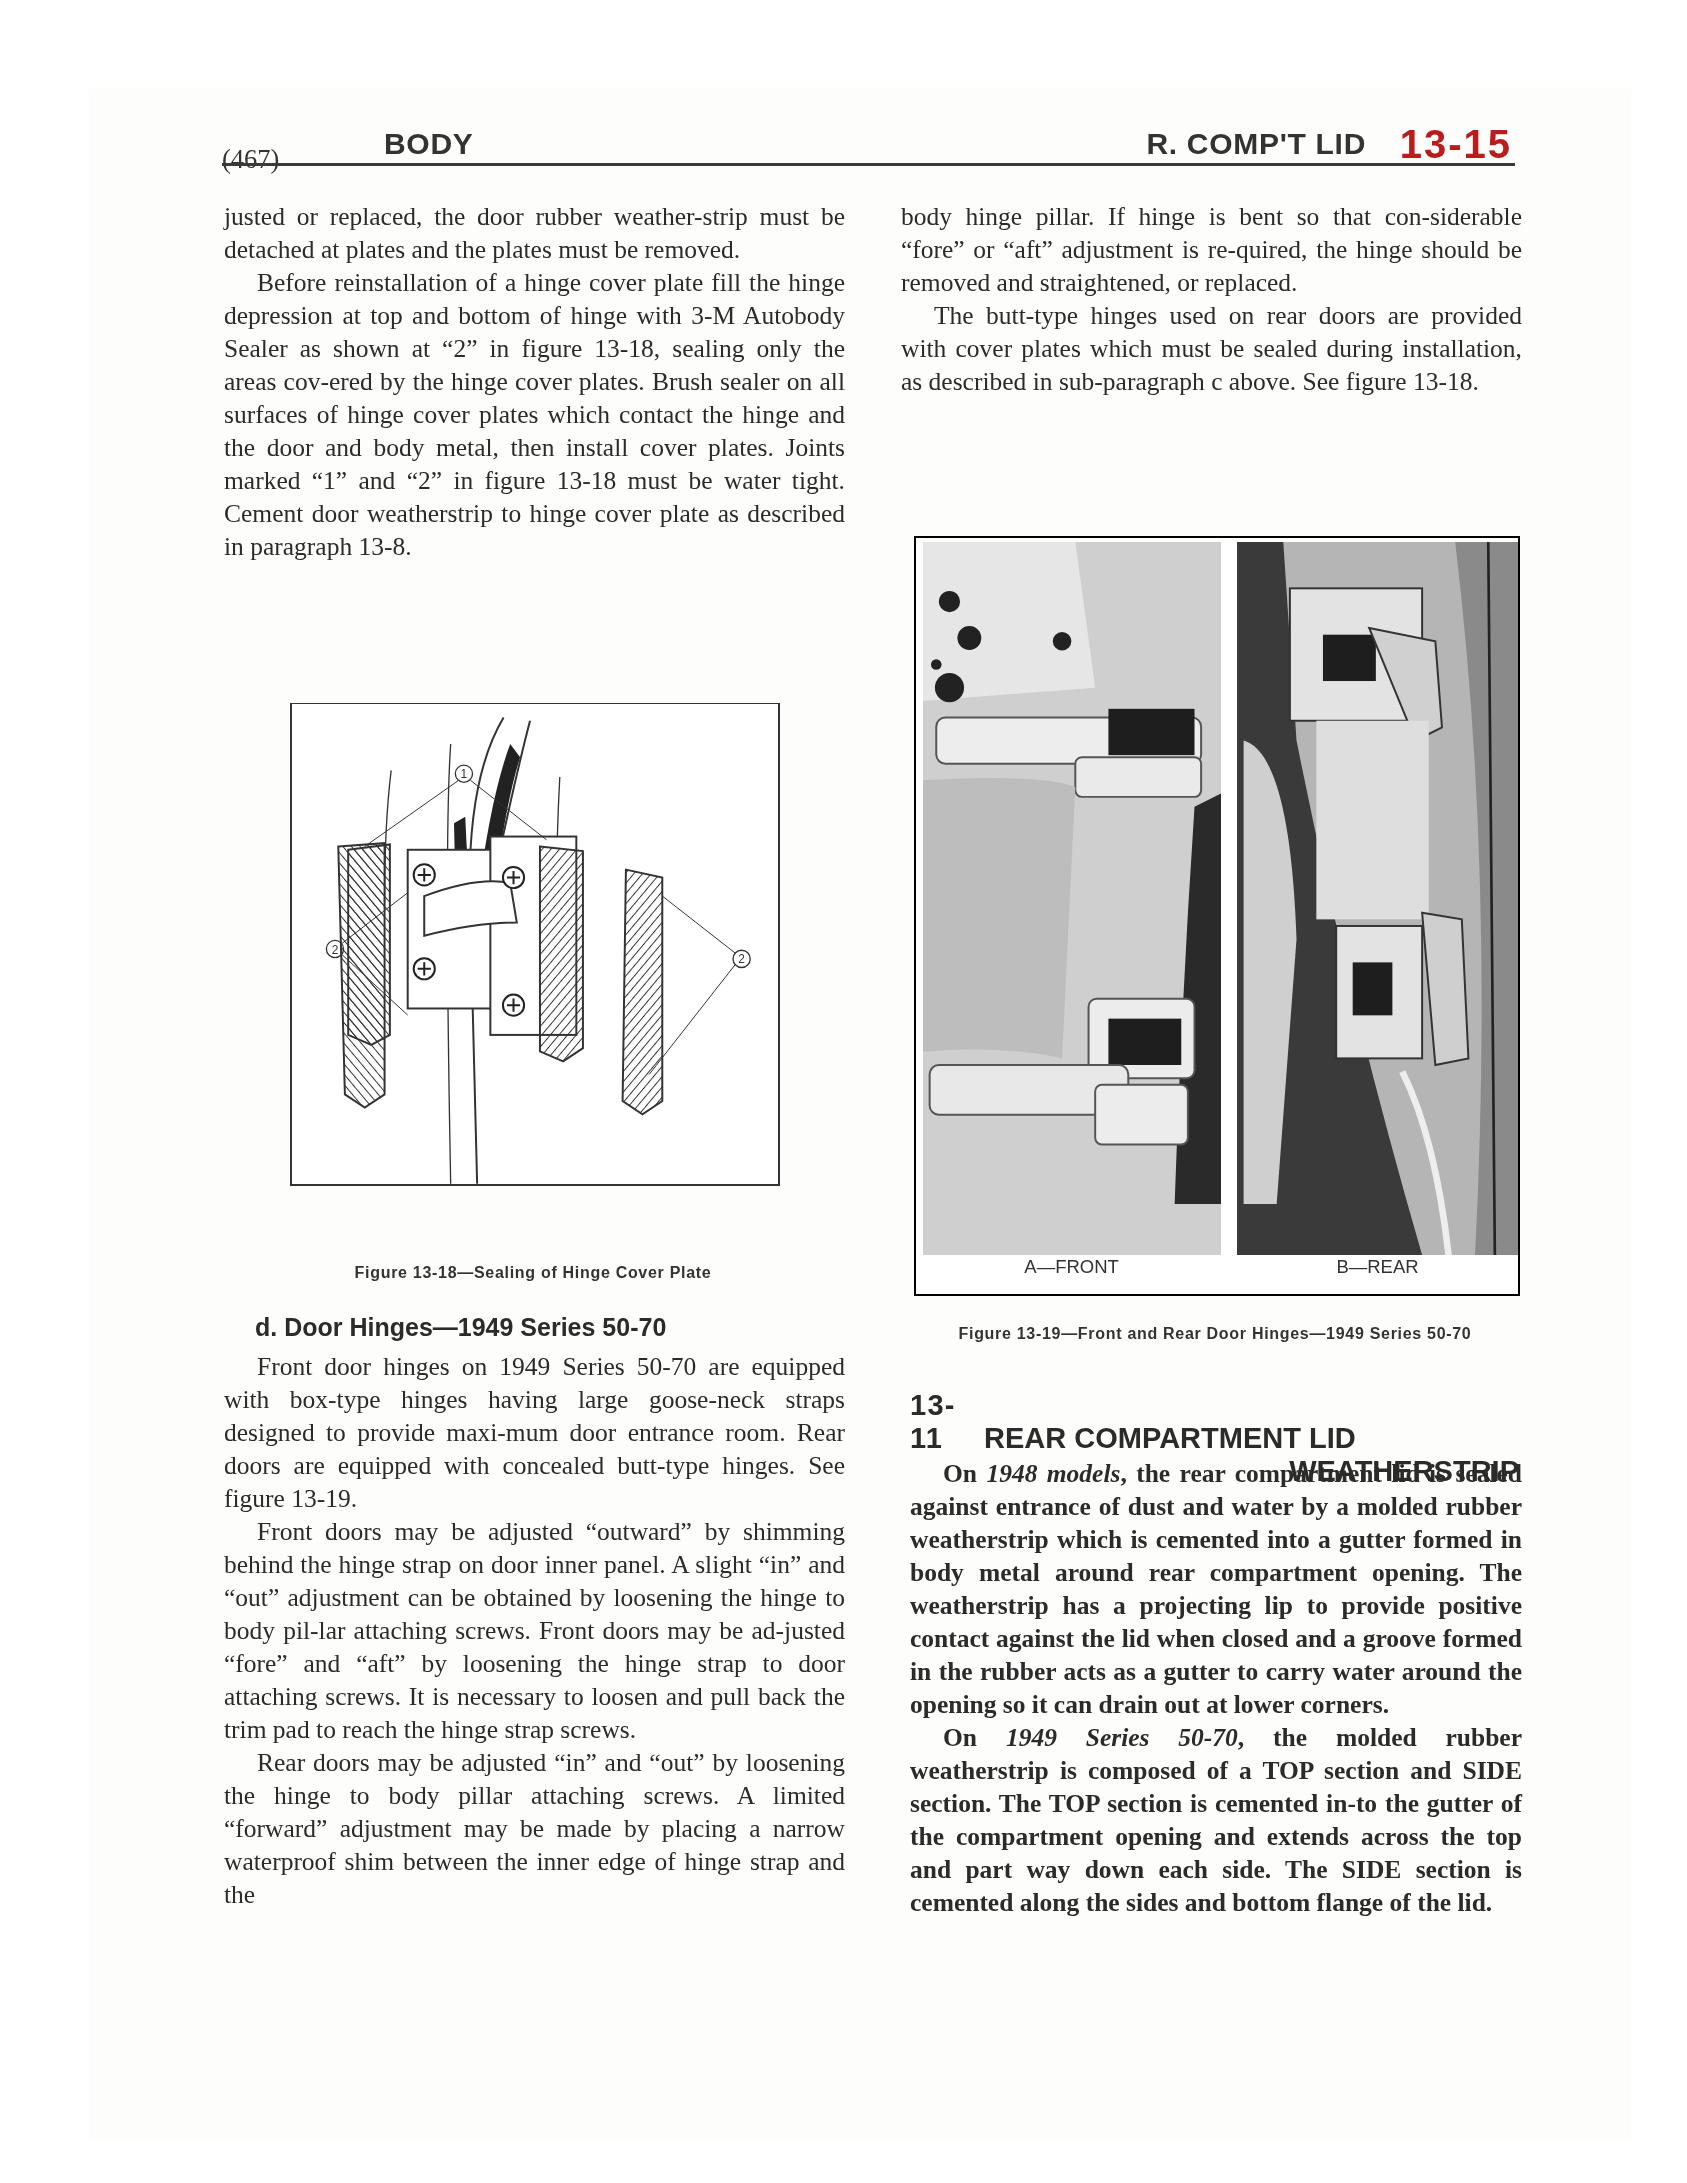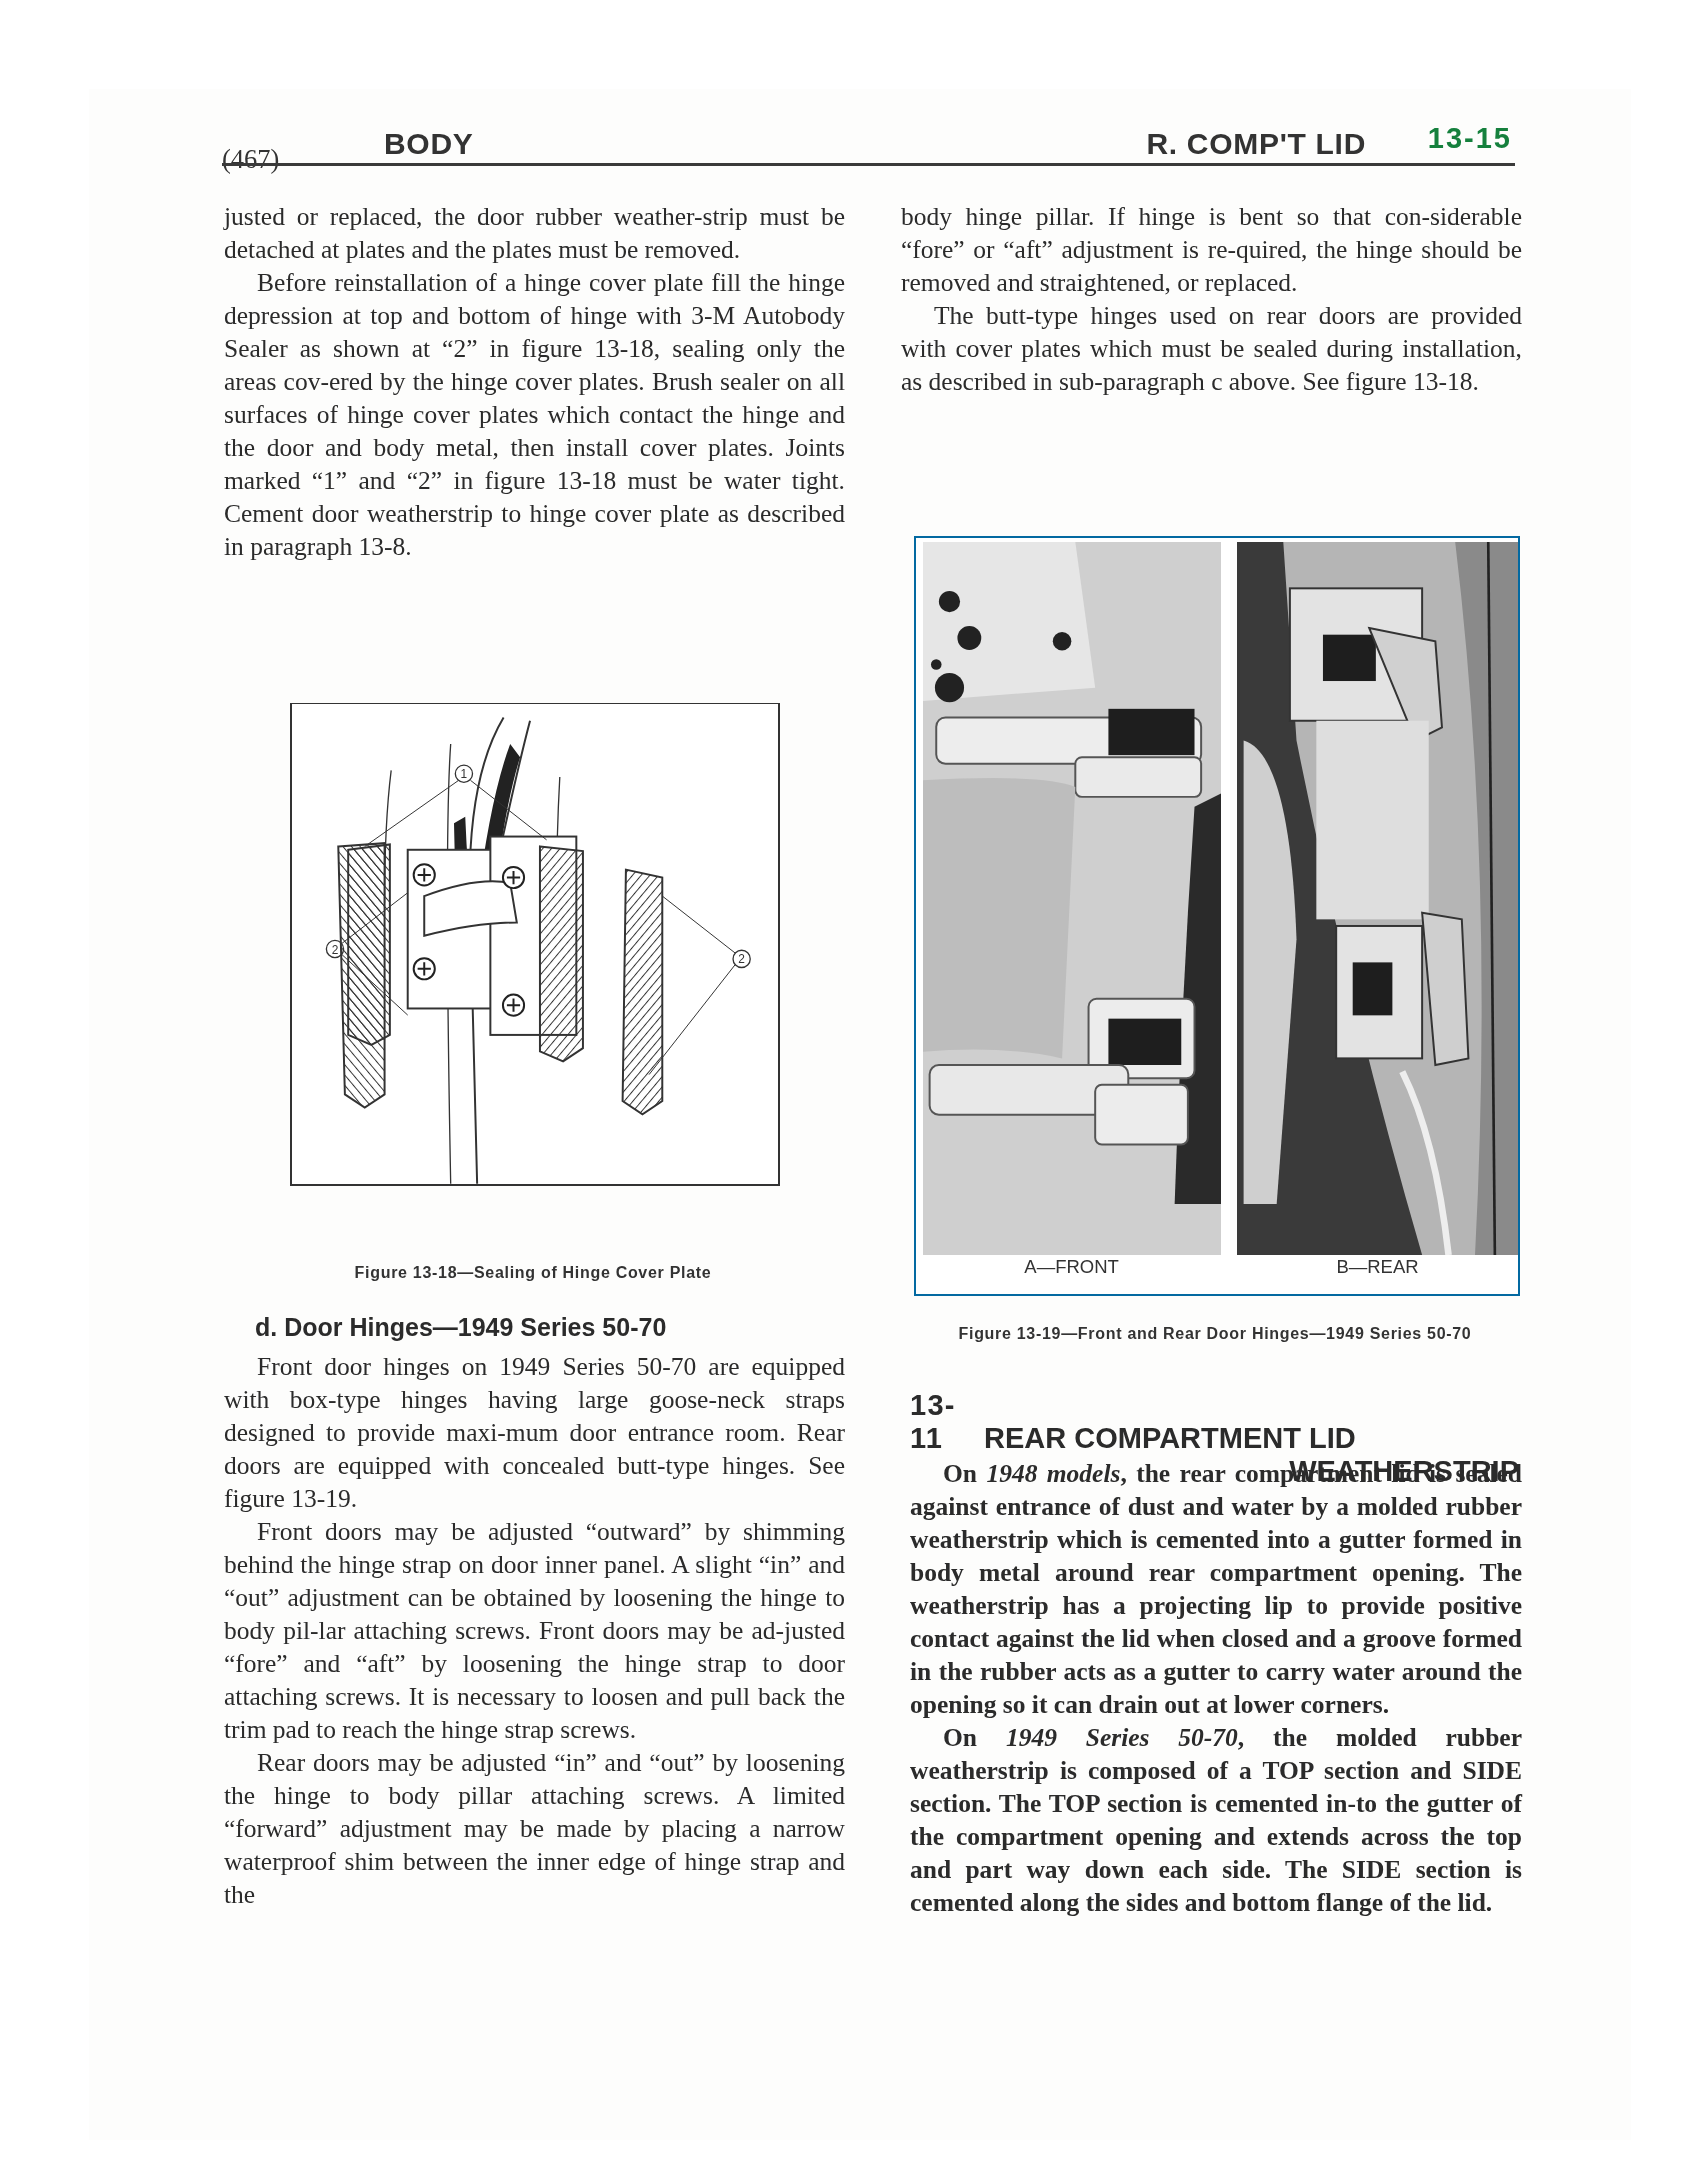--- a/index.html
+++ b/index.html
@@ -5,40 +5,40 @@
   html, body { margin: 0; padding: 0; }
   body {
     width: 1687px; height: 2183px; background: #ffffff; position: relative; overflow: hidden;
     font-family: "DejaVu Serif", "Liberation Serif", serif; color: #2a2a2a;
   }
   .scan { position: absolute; left: 89px; top: 89px; width: 1542px; height: 2051px; background: #fdfdfc; }
   .header { position: absolute; left: 222px; top: 119px; width: 1290px; height: 46px; }
   .pg-num { position: absolute; left: 0; top: 25px; font-family: "Liberation Serif", serif; font-size: 26.5px; color: #333; }
   .sec-title { position: absolute; left: 126px; top: 8px; font-family: "Liberation Sans", sans-serif; font-weight: bold; font-size: 30px; color: #333; letter-spacing: 0.7px; margin-left: 36px; }
   .right-title { position: absolute; right: 146px; top: 8px; font-family: "Liberation Sans", sans-serif; font-weight: bold; font-size: 30px; color: #333; letter-spacing: 0.7px; }
-  .page-id { position: absolute; right: 0; top: 2.6px; font-family: "Liberation Sans", sans-serif; font-weight: bold; font-size: 29px; color: #15803d; letter-spacing: 2px; margin-left: 13px; }
+  .page-id { position: absolute; right: 0; top: 2.6px; font-family: "Liberation Sans", sans-serif; font-weight: bold; font-size: 40px; color: #b91c1c; letter-spacing: 2px; margin-left: 13px; }
   .rule { position: absolute; left: 222px; top: 163px; width: 1293px; height: 3.3px; background: #3a3a3a; }
 
   .col { position: absolute; width: 621px; }
   .col-left { left: 224px; top: 200px; }
   .col-right { left: 901px; top: 200px; }
 
   p.body { margin: 0; font-size: 25.5px; line-height: 33px; text-align: justify; font-family: "Liberation Serif", serif; color: #2b2b2b; }
   p.body.indent { text-indent: 33px; }
   em { font-style: italic; }
 
   .fig18 { position: absolute; left: 290px; top: 703px; width: 486px; height: 480px; border: 2px solid #333; border-top-width: 1.3px; background: #fff; }
   .fig18 svg { width: 100%; height: 100%; display: block; }
   .cap { position: absolute; font-family: "Liberation Sans", sans-serif; font-weight: bold; font-size: 16px; color: #333; letter-spacing: 0.7px; text-align: center; }
   .cap18 { left: 290px; top: 1264px; width: 486px; }
 
   .subhead { position: absolute; left: 255px; top: 1313px; font-family: "Liberation Sans", sans-serif; font-weight: bold; font-size: 25px; color: #2b2b2b; }
   .col-left2 { left: 224px; top: 1350px; }
 
-  .fig19 { position: absolute; left: 914px; top: 536px; width: 602px; height: 756px; border: 2px solid #0369a1; background: #fff; }
+  .fig19 { position: absolute; left: 914px; top: 536px; width: 602px; height: 756px; border: 2px solid #000000; background: #fff; }
   .photo { position: absolute; top: 4px; height: 713px; background: #d6d6d6; overflow: hidden; }
   .photo.a { left: 6.6px; width: 298px; }
   .photo.b { left: 321px; width: 281px; }
   .photo svg { width: 100%; height: 100%; display: block; }
   .photo-label { position: absolute; top: 718px; font-family: "Liberation Sans", sans-serif; font-size: 18.5px; color: #333; text-align: center; }
   .photo-label.a { left: 6.6px; width: 298px; }
   .photo-label.b { left: 321px; width: 281px; }
   .cap19 { left: 914px; top: 1325px; width: 602px; }
 
   .section-head { position: absolute; left: 910px; top: 1389px; width: 609px; font-family: "Liberation Sans", sans-serif; font-weight: bold; font-size: 29px; line-height: 33px; color: #2b2b2b; }

